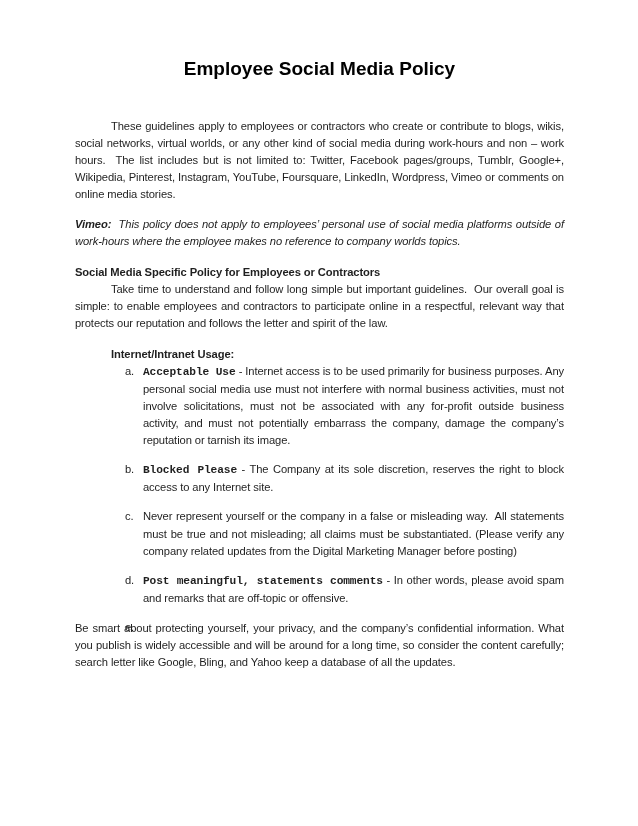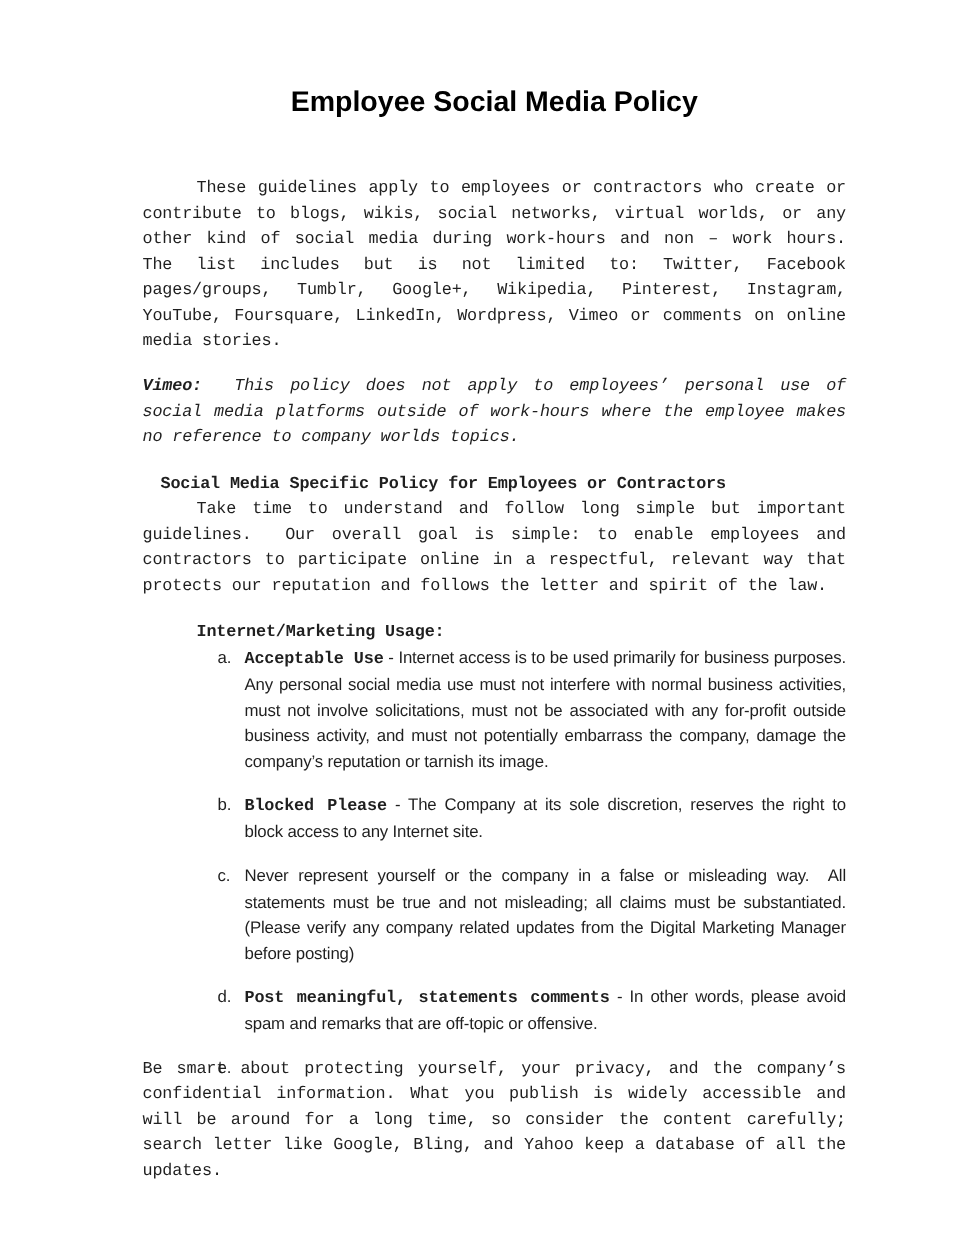--- a/index.html
+++ b/index.html
@@ -6,61 +6,60 @@
     margin: 0;
     padding: 0;
     background: #ffffff;
   }
   .doc {
     position: relative;
     box-sizing: border-box;
     width: 638px;
     height: 826px;
     background: #ffffff;
-    padding: 56px 74px 0 95px;
+    padding: 56px 74px 0 75px;
     font-family: "Liberation Sans", sans-serif;
     font-size: 11.2px;
     line-height: 17px;
     color: #1f1f1f;
     letter-spacing: -0.1px;
     overflow: hidden;
   }
   .doc-title {
     font-size: 19px;
     line-height: 26px;
     font-weight: bold;
     color: #000000;
     text-align: center;
     margin: 0 0 36px 0;
     letter-spacing: 0;
   }
   p {
     margin: 13px 0 0 0;
     text-align: justify;
     white-space: pre-wrap;
-    font-family: Liberation Mono, monospace;
   }
   .indent-first {
     text-indent: 36px;
   }
   .no-top {
     margin-top: 0;
   }
   .note {
     font-style: italic;
   }
   .note .note-label {
     font-weight: bold;
   }
   .bold {
     font-weight: bold;
     font-family: Liberation Mono, monospace;
   }
   .section-heading {
-    margin: 14px 0 0 12px;
+    margin: 14px 0 0 0;
     font-weight: bold;
     text-align: left;
     white-space: pre-wrap;
   }
   .sub-heading {
     margin: 14px 0 0 36px;
     font-weight: bold;
     text-align: left;
     white-space: pre-wrap;
   }
@@ -93,21 +92,21 @@
   <h1 class="doc-title">Employee Social Media Policy</h1>
 
   <p class="indent-first no-top">These guidelines apply to employees or contractors who create or contribute to blogs, wikis, social networks, virtual worlds, or any other kind of social media during work-hours and non – work hours.  The list includes but is not limited to: Twitter, Facebook pages/groups, Tumblr, Google+, Wikipedia, Pinterest, Instagram, YouTube, Foursquare, LinkedIn, Wordpress, Vimeo or comments on online media stories.</p>
 
   <p class="note"><span class="note-label">Vimeo:</span><span>  This policy does not apply to employees’ personal use of social media platforms outside of work-hours where the employee makes no reference to company worlds topics.</span></p>
 
   <p class="section-heading">Social Media Specific Policy for Employees or Contractors</p>
 
   <p class="indent-first no-top">Take time to understand and follow long simple but important guidelines.  Our overall goal is simple: to enable employees and contractors to participate online in a respectful, relevant way that protects our reputation and follows the letter and spirit of the law.</p>
 
-  <p class="sub-heading">Internet/Marketing Usage:</p>
+  <p class="sub-heading">Internet/Intranet Usage:</p>
 
   <ol class="usage-list">
     <li><span class="list-marker">a.</span><span class="bold">Acceptable Use</span><span> - Internet access is to be used primarily for business purposes. Any personal social media use must not interfere with normal business activities, must not involve solicitations, must not be associated with any for-profit outside business activity, and must not potentially embarrass the company, damage the company’s reputation or tarnish its image.</span></li>
     <li><span class="list-marker">b.</span><span class="bold">Blocked Please</span><span> - The Company at its sole discretion, reserves the right to block access to any Internet site.</span></li>
     <li><span class="list-marker">c.</span><span class="bold"></span><span>Never represent yourself or the company in a false or misleading way.  All statements must be true and not misleading; all claims must be substantiated. (Please verify any company related updates from the Digital Marketing Manager before posting)</span></li>
     <li><span class="list-marker">d.</span><span class="bold">Post meaningful, statements comments</span><span> - In other words, please avoid spam and remarks that are off-topic or offensive.</span></li>
     <li><span class="list-marker">e.</span><span class="bold"></span></li>
   </ol>
 
   <p>Be smart about protecting yourself, your privacy, and the company’s confidential information. What you publish is widely accessible and will be around for a long time, so consider the content carefully; search letter like Google, Bling, and Yahoo keep a database of all the updates.</p>

